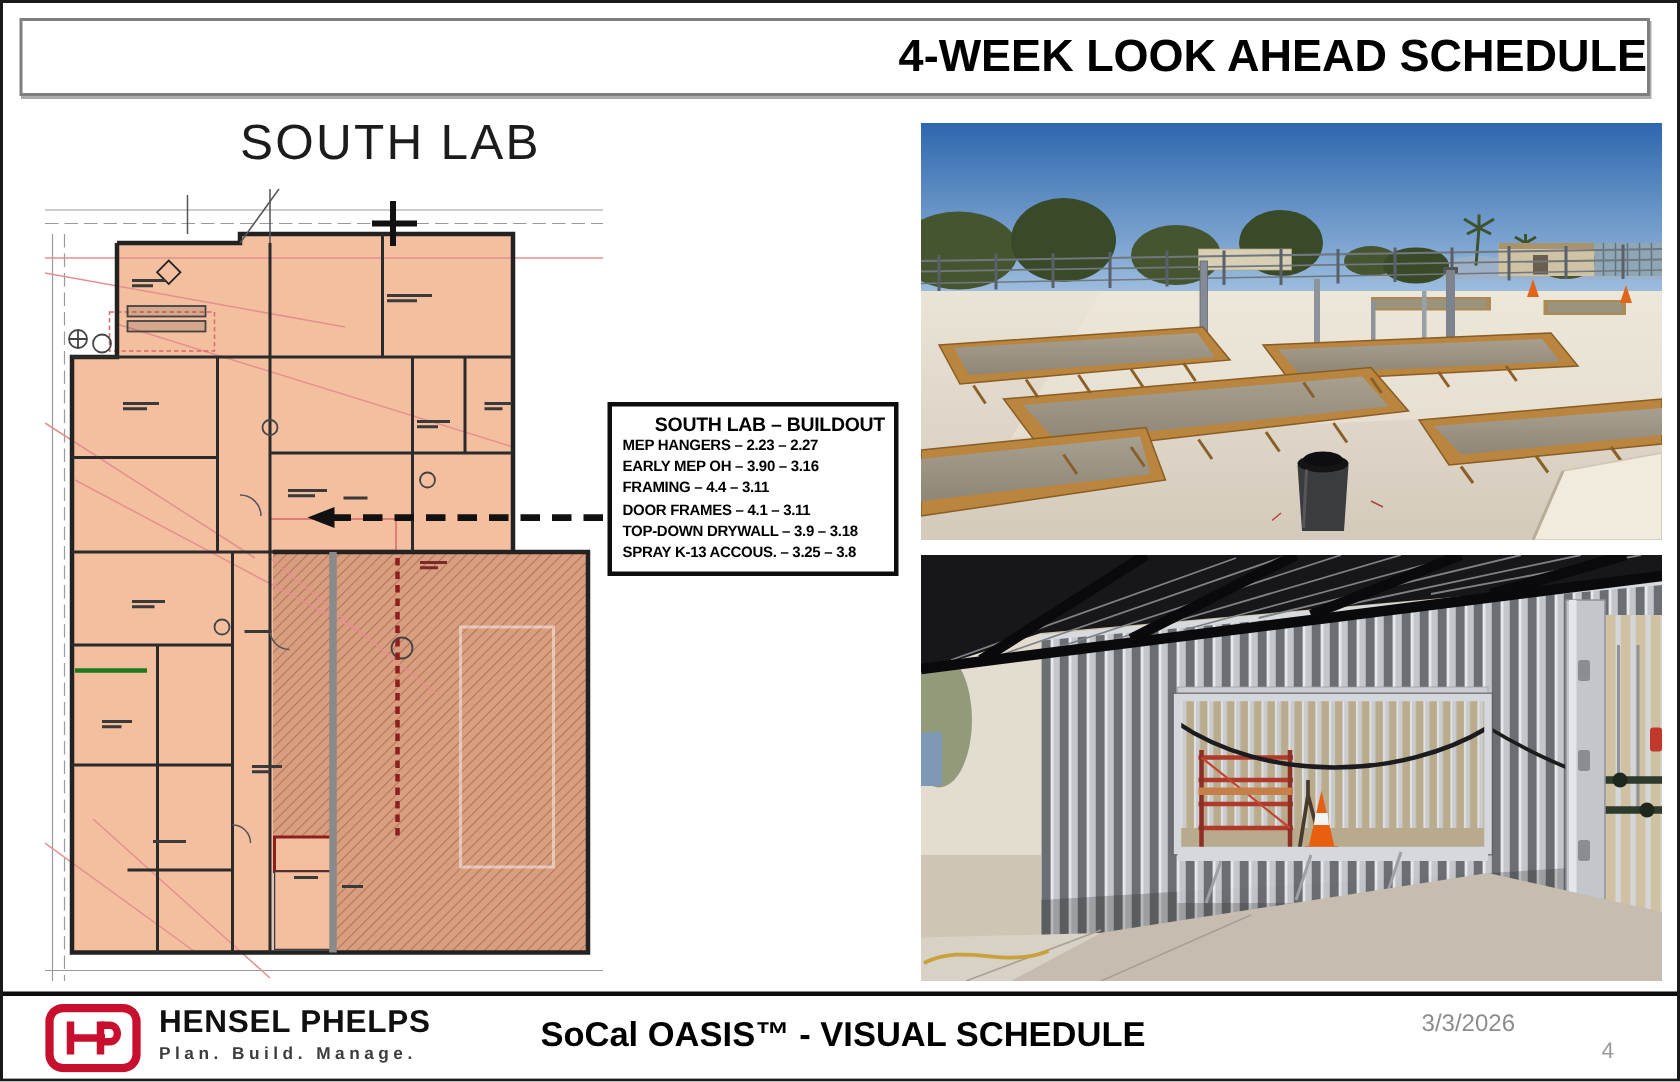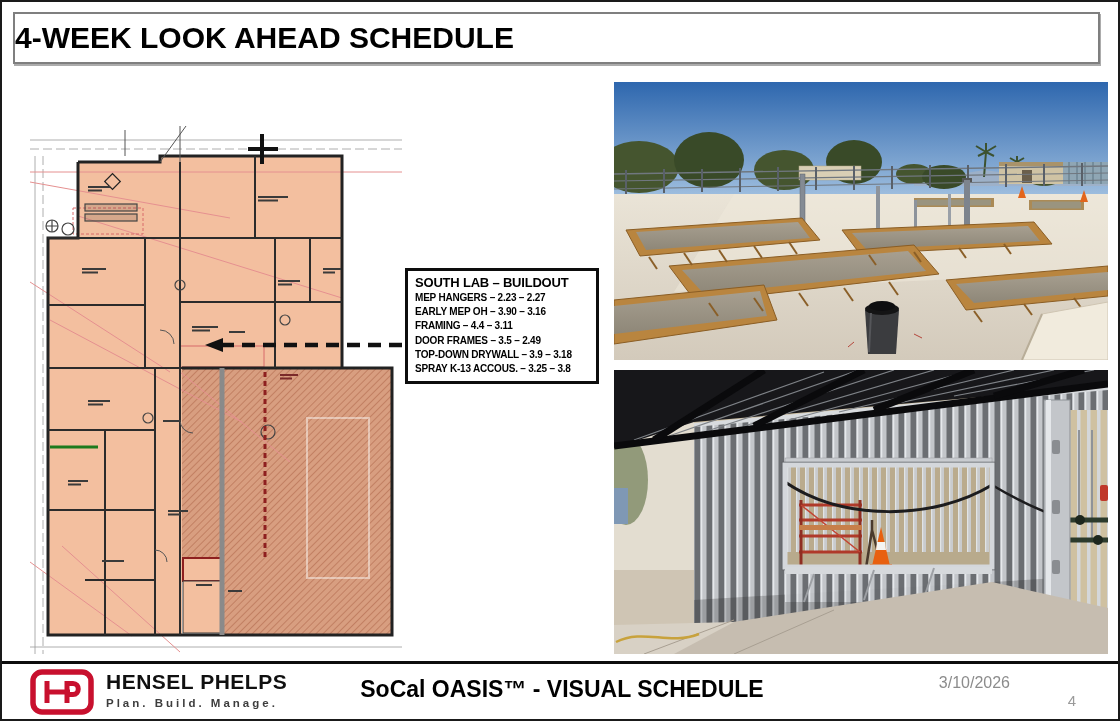--- a/index.html
+++ b/index.html
@@ -5,33 +5,33 @@
   html,body{margin:0;padding:0;background:#ededed;}
   .slide{
     position:relative;width:1120px;height:721px;background:#ffffff;
     border:2px solid #1a1a1a;box-sizing:border-box;overflow:hidden;
     font-family:"Liberation Sans",sans-serif;
   }
   
   .title-box{
     position:absolute;left:11px;top:10px;width:1087px;height:52px;
     background:#fff;border:2px solid #7f7f7f;box-shadow:1px 2px 0 rgba(70,70,70,.45);
-    display:flex;align-items:center;justify-content:flex-start;box-sizing:border-box;
+    display:flex;align-items:center;justify-content:flex-end;box-sizing:border-box;
   }
   .title-box h1{margin:0;font-size:30px;font-weight:700;color:#000;letter-spacing:0;}
   
   .plan-label{position:absolute;left:158px;top:74px;font-size:33px;font-weight:400;
     letter-spacing:1.5px;color:#1c1c1c;}
   .plan-wrap{position:absolute;left:28px;top:118px;width:372px;height:534px;}
   
   .callout{
     position:absolute;left:403px;top:266px;width:194px;box-sizing:border-box;
     border:3px solid #0d0d0d;background:#fff;padding:4px 6px 5px 7px;
   }
-  .callout .c-title{font-size:13px;font-weight:700;line-height:16px;letter-spacing:-.2px;color:#000;white-space:nowrap;}
+  .callout .c-title{font-size:13px;font-weight:700;line-height:16px;letter-spacing:-.2px;color:#000;white-space:nowrap;text-align:right;}
   .callout .c-item{font-size:10px;font-weight:700;line-height:14.2px;letter-spacing:-.2px;color:#000;white-space:nowrap;}
   .leader{position:absolute;left:203px;top:334px;width:202px;height:18px;}
   
   .photo{position:absolute;left:612px;overflow:hidden;background:#ccc;}
   .photo.top{top:80px;width:494px;height:278px;}
   .photo.bottom{top:368px;width:494px;height:284px;}
   
   .footer-line{position:absolute;left:0;top:659px;width:1120px;height:3px;background:#0d0d0d;}
   .footer{position:absolute;left:0;top:662px;width:1120px;height:55px;background:#fff;}
   .logo{position:absolute;left:28px;top:5px;width:64px;height:46px;}
@@ -45,20 +45,21 @@
 </style>
 </head>
 <body>
 
 <div class="slide">
 
   <div class="title-box">
     <h1>4-WEEK LOOK AHEAD SCHEDULE</h1>
   </div>
 
+  <div class="plan-label">SOUTH LAB</div>
 
   <div class="plan-wrap">
     <svg width="372" height="534" viewBox="0 0 372 534">
       <defs>
         <pattern id="hp" patternUnits="userSpaceOnUse" width="5" height="5" patternTransform="rotate(45)">
           <rect width="5" height="5" fill="#d89e80"></rect>
           <line x1="0" y1="0" x2="0" y2="5" stroke="#b87155" stroke-width="1.4"></line>
         </pattern>
       </defs>
 
@@ -180,21 +181,21 @@
   <svg class="leader" viewBox="0 0 202 18">
     <polygon points="0,9 18,2 18,16" fill="#111"></polygon>
     <line x1="16" y1="9" x2="202" y2="9" stroke="#111" stroke-width="4.5" stroke-dasharray="13 8"></line>
   </svg>
 
   <div class="callout">
     <div class="c-title">SOUTH LAB – BUILDOUT</div>
     <div class="c-item">MEP HANGERS – 2.23 – 2.27</div>
     <div class="c-item">EARLY MEP OH – 3.90 – 3.16</div>
     <div class="c-item">FRAMING – 4.4 – 3.11</div>
-    <div class="c-item">DOOR FRAMES – 3.5 – 2.49</div>
+    <div class="c-item">DOOR FRAMES – 4.1 – 3.11</div>
     <div class="c-item">TOP-DOWN DRYWALL – 3.9 – 3.18</div>
     <div class="c-item">SPRAY K-13 ACCOUS. – 3.25 – 3.8</div>
   </div>
 
   <div class="photo top">
     <svg width="494" height="278" viewBox="0 0 494 278">
       <defs>
         <linearGradient id="sg" x1="0" y1="0" x2="0" y2="1">
           <stop offset="0" stop-color="#2e67ae"></stop>
             <stop offset="1" stop-color="#a6c4e2"></stop>
@@ -418,17 +419,17 @@
           <path d="M37,12 V34"></path>
           <path d="M37,14.5 H43 C50,14.5 50,25.5 43,25.5 H37"></path>
         </g>
       </svg>
     </div>
     <div class="company">
       <div class="name">HENSEL PHELPS</div>
       <div class="tagline">Plan. Build. Manage.</div>
     </div>
     <div class="project">SoCal OASIS™ - VISUAL SCHEDULE</div>
-    <div class="slide-date">3/10/2026</div>
+    <div class="slide-date">3/3/2026</div>
     <div class="page-num">4</div>
   </div>
 
 </div>
 
 </body></html>

